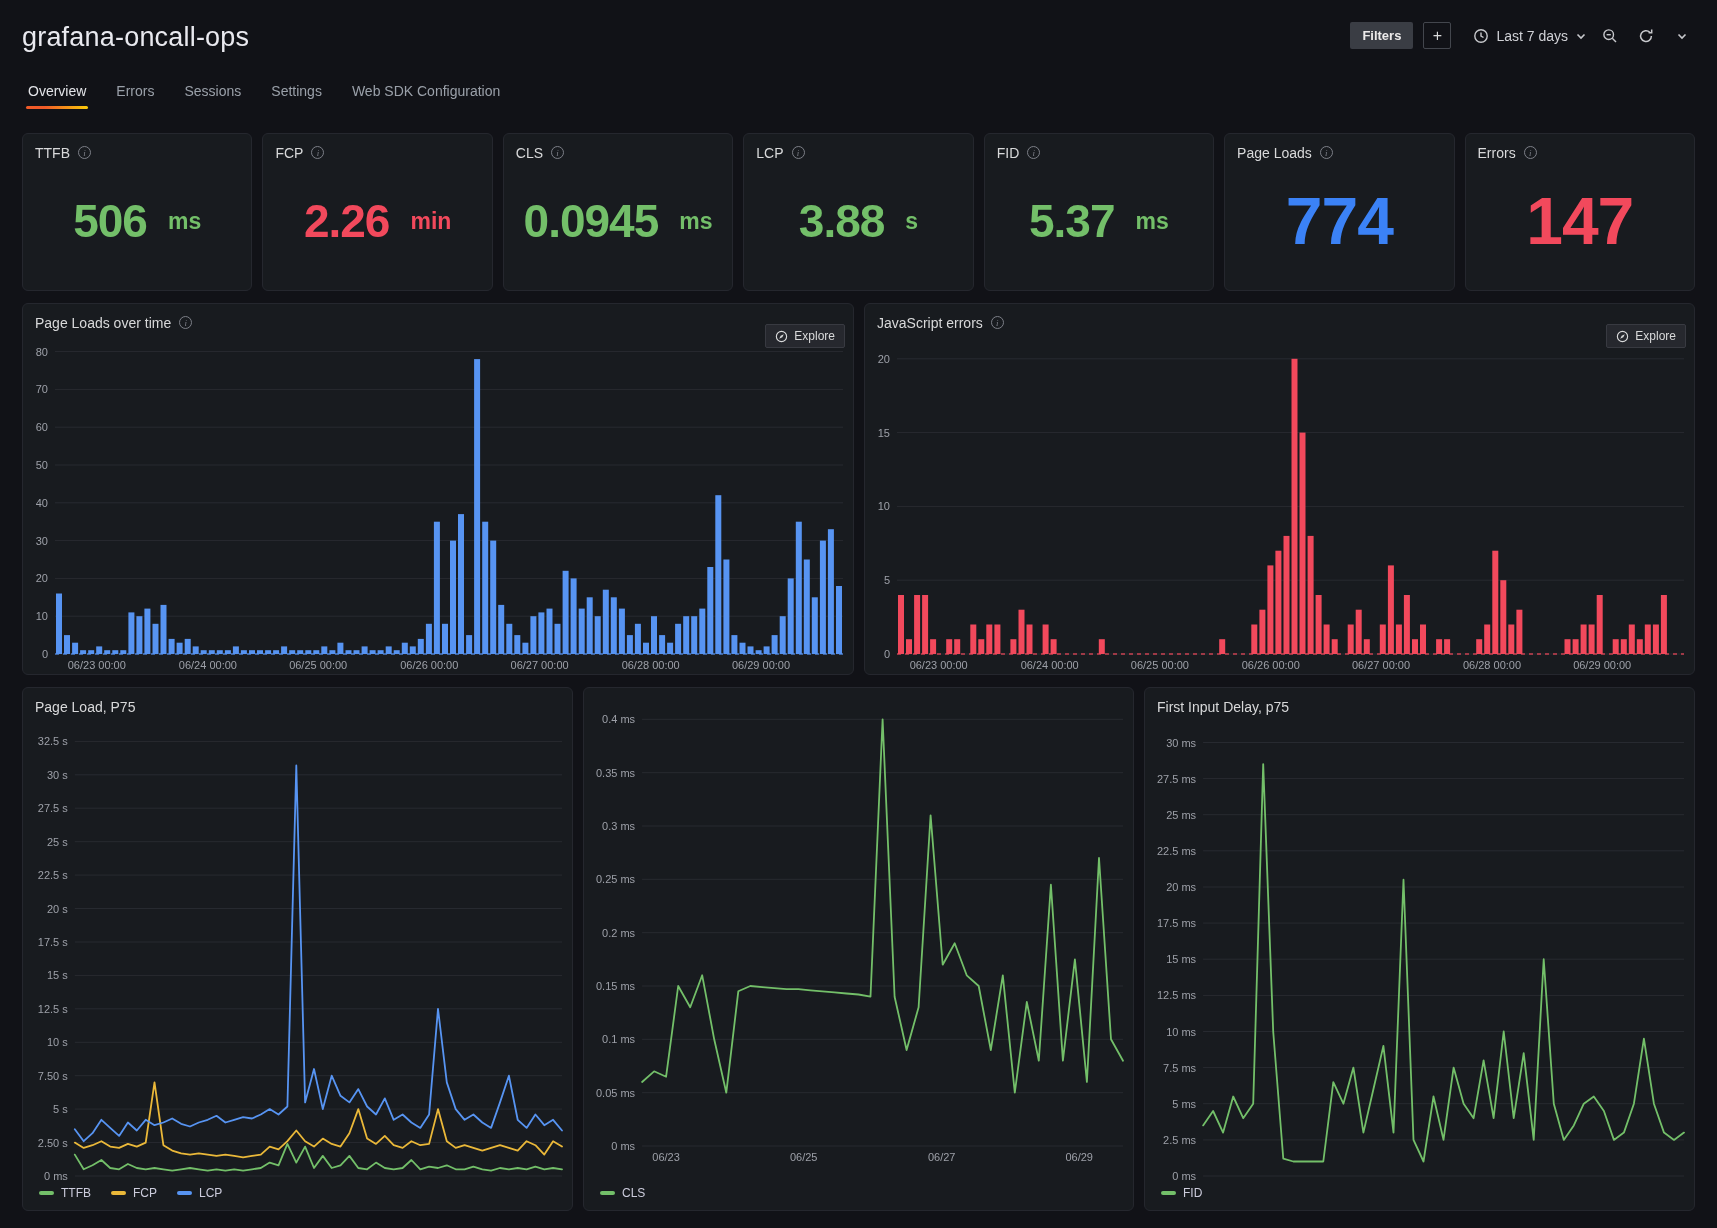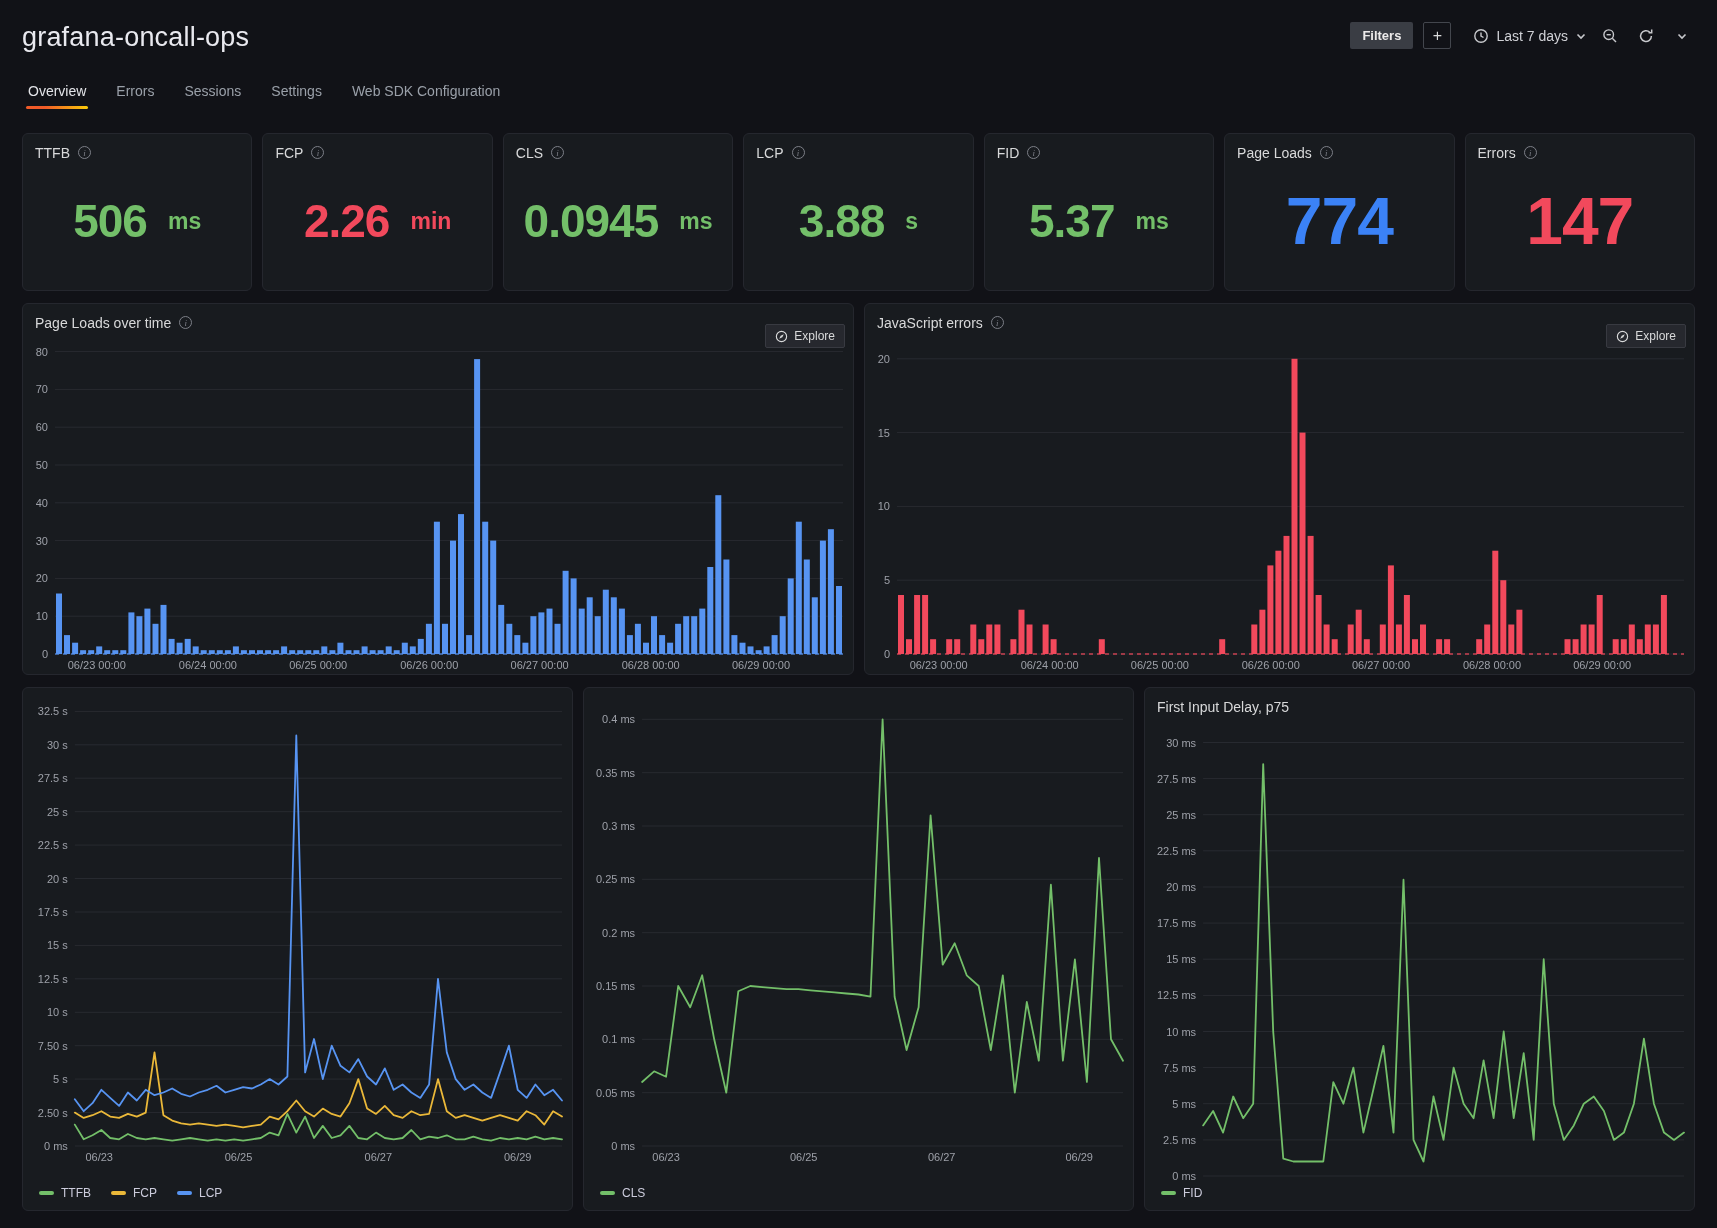--- a/index.html
+++ b/index.html
@@ -405,20 +405,23 @@
             <rect x="779.8" y="290.5" width="6.0" height="29.5" fill="#f2495c"></rect>
             <rect x="787.9" y="290.5" width="6.0" height="29.5" fill="#f2495c"></rect>
             <rect x="795.9" y="261.0" width="6.0" height="59.0" fill="#f2495c"></rect>
           </svg>
         </div>
     </div>
   </div>
 
   <div class="lines-row">
     <div class="panel">
+      <div class="panel-header">
+        <span class="panel-title">Page Load, P75</span>
+      </div>
       <div class="chart-host">
           <svg width="549" height="478">
             <line x1="51.8" y1="458.0" x2="539" y2="458.0" stroke="rgba(204,204,220,0.09)" stroke-width="1"></line>
             <text x="44.8" y="462" fill="#9da0a8" font-size="11" text-anchor="end">0 ms</text>
             <line x1="51.8" y1="424.6" x2="539" y2="424.6" stroke="rgba(204,204,220,0.09)" stroke-width="1"></line>
             <text x="44.8" y="428.6" fill="#9da0a8" font-size="11" text-anchor="end">2.50 s</text>
             <line x1="51.8" y1="391.1" x2="539" y2="391.1" stroke="rgba(204,204,220,0.09)" stroke-width="1"></line>
             <text x="44.8" y="395.1" fill="#9da0a8" font-size="11" text-anchor="end">5 s</text>
             <line x1="51.8" y1="357.7" x2="539" y2="357.7" stroke="rgba(204,204,220,0.09)" stroke-width="1"></line>
             <text x="44.8" y="361.7" fill="#9da0a8" font-size="11" text-anchor="end">7.50 s</text>

